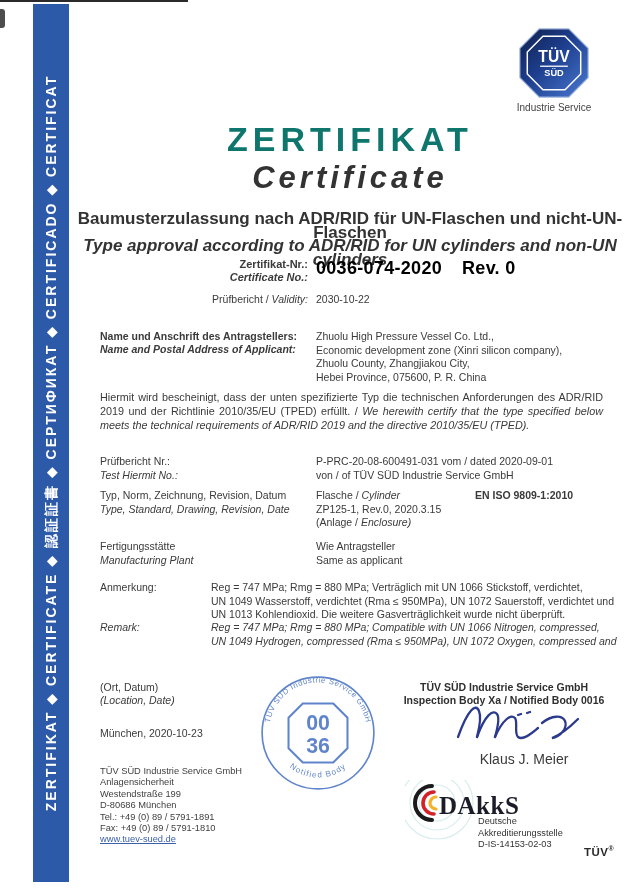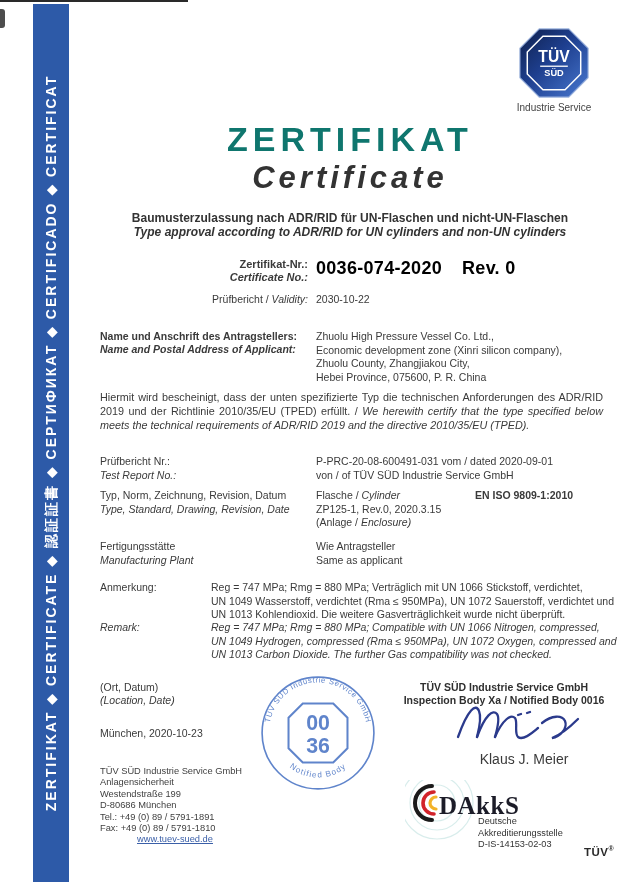--- a/index.html
+++ b/index.html
@@ -18,30 +18,30 @@
   .band-text{position:absolute;left:33px;top:4px;width:878px;height:36px;
              transform:rotate(-90deg) translateX(-878px);transform-origin:top left;
              color:#fff;font-weight:bold;font-size:14px;letter-spacing:2px;
              line-height:36px;text-align:center;white-space:nowrap;
              font-family:"Liberation Sans","DejaVu Sans",sans-serif;}
 
   .edge-artifact{position:absolute;left:0;top:9px;width:5px;height:19px;background:#4d4d4d;border-radius:0 3px 3px 0;}
 
   .title-de{left:100px;top:120px;width:500px;font-size:34px;letter-spacing:5px;color:#0f766e;font-weight:bold;}
   .title-en{left:100px;top:160px;width:500px;font-size:31px;letter-spacing:4px;color:#333;font-weight:bold;font-style:italic;}
-  .subtitle{left:70px;top:212px;width:560px;font-size:12px;line-height:13.5px;font-weight:bold;color:#333;}
+  .subtitle{left:70px;top:212px;width:560px;font-size:17px;line-height:13.5px;font-weight:bold;color:#333;}
 
   .lbl-col{left:100px;width:208px;}
   .val-col{left:316px;}
   .cert-value{font-size:18px;letter-spacing:0.3px;color:#000000;display:flex;gap:20px;}
 
   .para{left:100px;top:391px;width:503px;font-size:10.8px;line-height:13.9px;text-align:justify;}
 
   .footer{left:100px;top:766px;font-size:9.3px;line-height:11.4px;color:#3f3f3f;}
-  .footer a{color:#3a5fa8;text-decoration:underline;margin-left:37px;}
+  .footer a{color:#3a5fa8;text-decoration:underline;}
 
   .sig-line{left:430px;top:744px;width:188px;height:1.5px;background:#2a2a2a;}
 
   .dakks-name{font-family:"Liberation Serif", serif;font-size:25px;font-weight:bold;
               letter-spacing:0.5px;color:#1c1c28;}
   .dakks-sub{font-size:9.2px;line-height:11.6px;color:#333;}
 
   .tuv-mark{font-size:11.5px;font-weight:bold;color:#2a2a2a;letter-spacing:0.5px;}
   .tuv-mark sup{font-size:7px;}
 
@@ -107,21 +107,21 @@
     <div>Zhuolu County, Zhangjiakou City,</div>
     <div>Hebei Province, 075600, P. R. China</div>
   </div>
 
   <div class="abs para">
     <span>Hiermit wird bescheinigt, dass der unten spezifizierte Typ die technischen Anforderungen des ADR/RID 2019 und der Richtlinie 2010/35/EU (TPED) erfüllt. / </span><span class="i">We herewith certify that the type specified below meets the technical requirements of ADR/RID 2019 and the directive 2010/35/EU (TPED).</span>
   </div>
 
   <div class="abs nw body-txt" style="left:100px;top:455px;">
     <div>Prüfbericht Nr.:</div>
-    <div class="i">Test Report No.:</div>
+    <div class="i">Test Hiermit No.:</div>
   </div>
   <div class="abs val-col nw body-txt" style="top:455px;">
     <div>P-PRC-20-08-600491-031 vom / dated 2020-09-01</div>
     <div>von / of TÜV SÜD Industrie Service GmbH</div>
   </div>
 
   <div class="abs nw body-txt" style="left:100px;top:489px;">
     <div>Typ, Norm, Zeichnung, Revision, Datum</div>
     <div class="i">Type, Standard, Drawing, Revision, Date</div>
   </div>
@@ -144,21 +144,20 @@
   <div class="abs nw body-txt" style="left:100px;top:581px;">Anmerkung:</div>
   <div class="abs nw body-txt" style="left:211px;top:581px;">
     <div>Reg = 747 MPa; Rmg = 880 MPa; Verträglich mit UN 1066 Stickstoff, verdichtet,</div>
     <div>UN 1049 Wasserstoff, verdichtet (Rma ≤ 950MPa), UN 1072 Sauerstoff, verdichtet und</div>
     <div>UN 1013 Kohlendioxid. Die weitere Gasverträglichkeit wurde nicht überprüft.</div>
   </div>
   <div class="abs nw body-txt i" style="left:100px;top:621px;">Remark:</div>
   <div class="abs nw body-txt i" style="left:211px;top:621px;">
     <div>Reg = 747 MPa; Rmg = 880 MPa; Compatible with UN 1066 Nitrogen, compressed,</div>
     <div>UN 1049 Hydrogen, compressed (Rma ≤ 950MPa), UN 1072 Oxygen, compressed and</div>
-    <div>UN 1013 Carbon Dioxide. The further Gas compatibility was not checked.</div>
   </div>
 
   <div class="abs nw body-txt" style="left:100px;top:681px;line-height:13px;">
     <div>(Ort, Datum)</div>
     <div class="i">(Location, Date)</div>
   </div>
   <div class="abs nw body-txt" style="left:100px;top:727px;">München, 2020-10-23</div>
 
   <svg class="abs" style="left:257px;top:672px;" width="122" height="122" viewBox="0 0 120 120">
     <g opacity="0.88">

